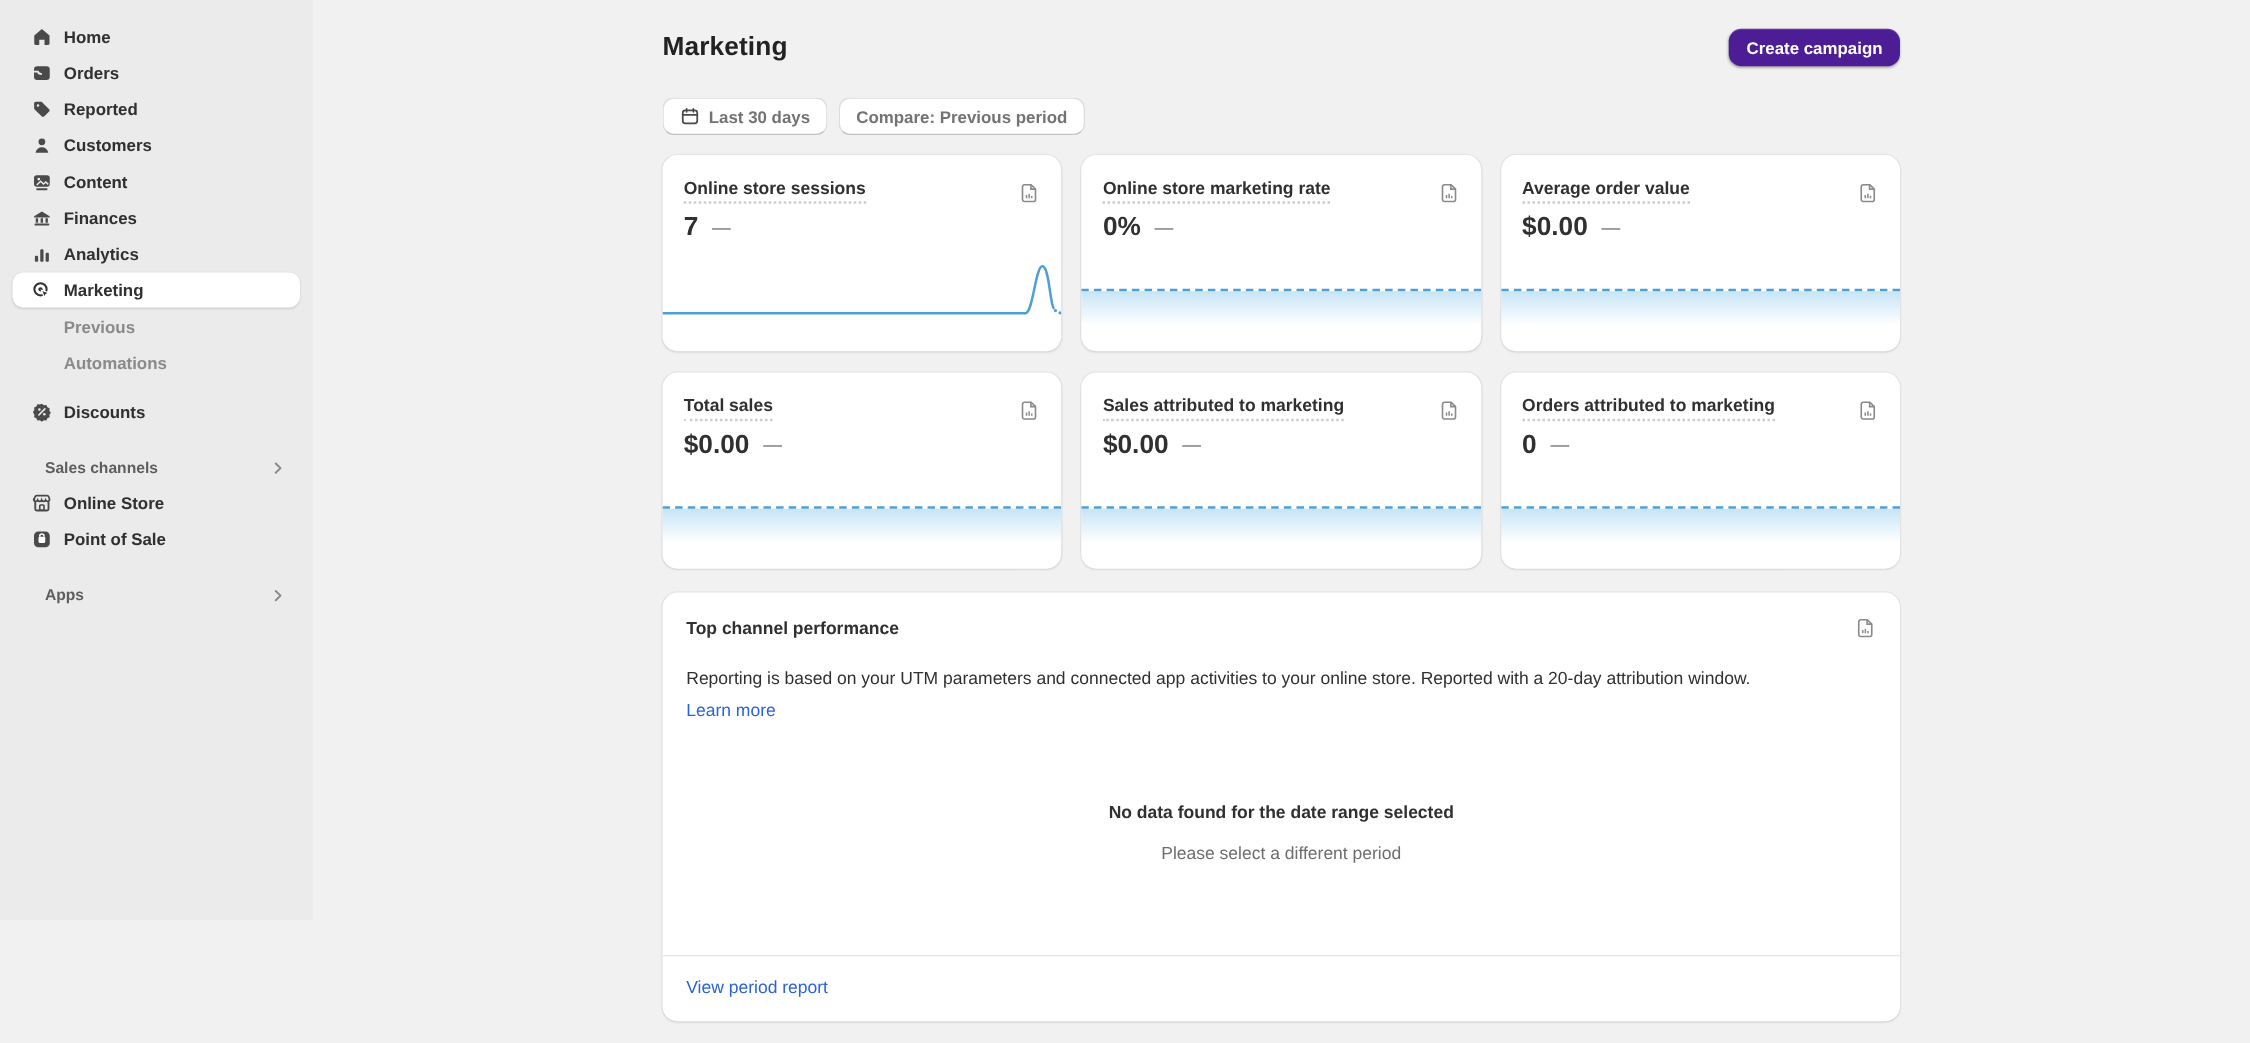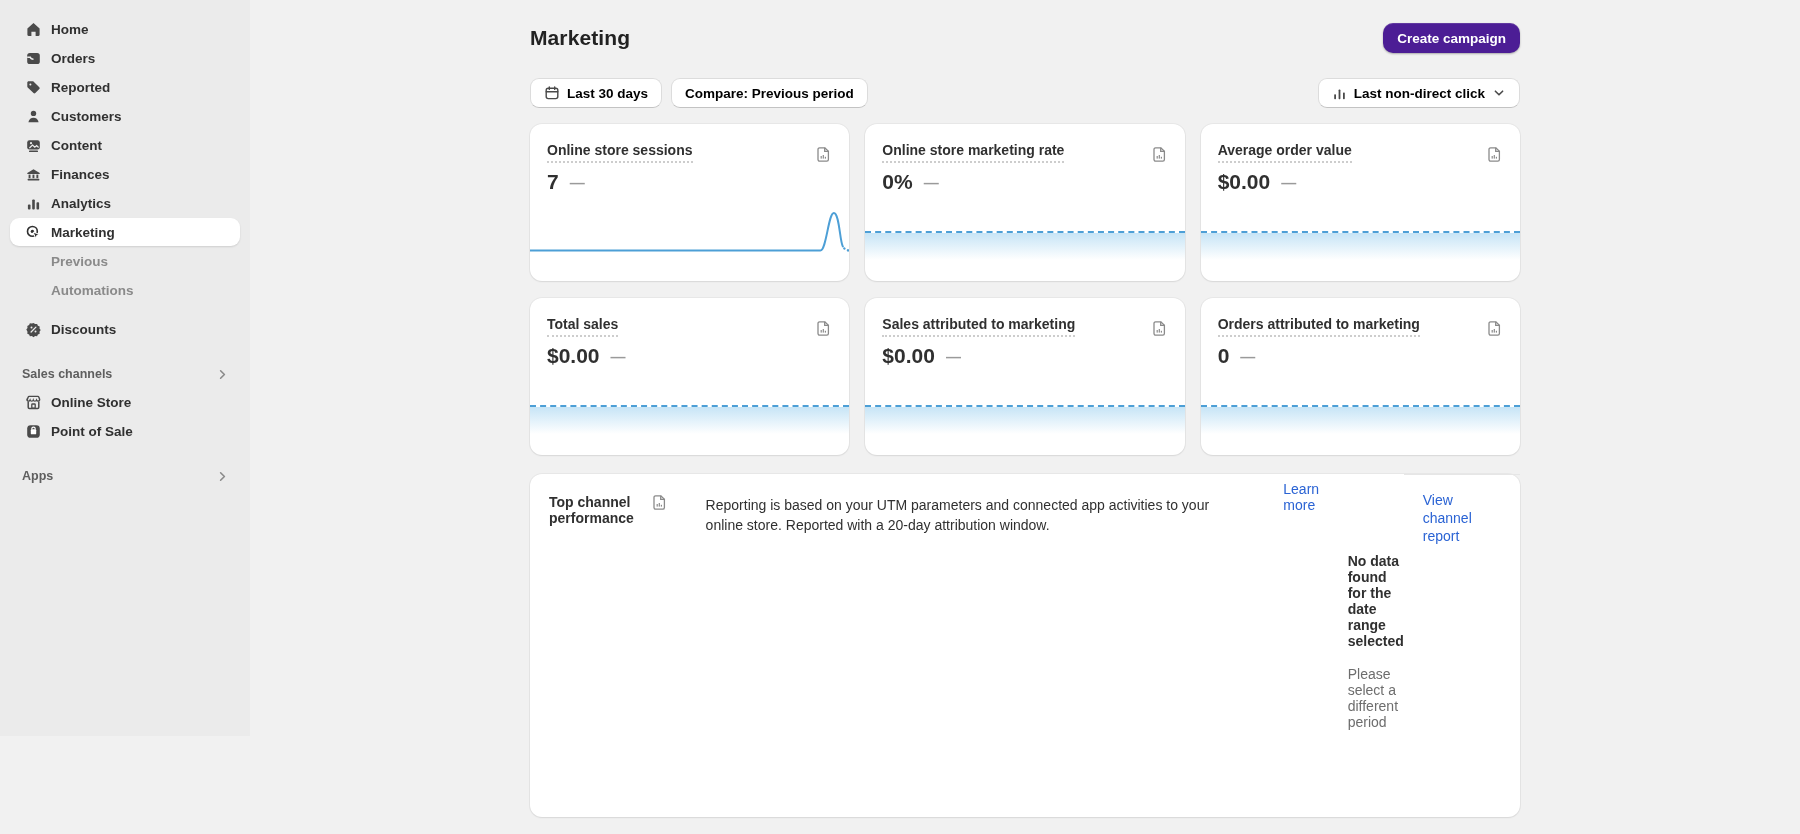--- a/index.html
+++ b/index.html
@@ -19,21 +19,21 @@
     height:28px; margin:0 10px 1px 10px; padding:0 5px 0 15px;
     border-radius:9px; cursor:pointer;
     font-size:13.5px; font-weight:600; color:#303030;
   }
   .nav-item .icon { width:17px; height:17px; display:flex; align-items:center; justify-content:center; }
   .nav-item.active { background:#ffffff; box-shadow:0 1px 2px rgba(0,0,0,.12); font-weight:700; }
   .nav-item.sub { padding-left:41px; color:#8a8a8a; font-weight:600; }
   .nav-item.gap-top { margin-top:11px; }
   .section-header {
     display:flex; align-items:center; justify-content:space-between;
-    height:28px; margin-top:17px; padding:0 20px 0 22px;
+    height:28px; margin-top:17px; padding:0 20px 0 36px;
     font-size:12.5px; font-weight:700; color:#5e5e5e; cursor:pointer;
   }
   .section-header .chev { display:flex; }
   
   .main { flex:1; height:834px; }
   .content { width:990px; margin:0 auto; }
   .header-row {
     margin-top:22px; display:flex; align-items:center; justify-content:space-between; height:32px;
   }
   h1 { font-size:21px; font-weight:700; color:#222; letter-spacing:.1px; }
@@ -42,21 +42,21 @@
     height:30px; padding:0 14px; font-size:13.5px; font-weight:600;
     font-family:inherit; cursor:pointer;
     box-shadow:inset 0 1px 0 rgba(255,255,255,.12), 0 1px 2px rgba(0,0,0,.3);
   }
   .filter-row { margin-top:24px; display:flex; align-items:center; justify-content:space-between; }
   .filter-left { display:flex; gap:9px; }
   .btn-white {
     display:flex; align-items:center; gap:7px;
     background:#fff; border:1px solid #dcdcdc; border-bottom-color:#c3c3c3;
     border-radius:9px; height:30px; padding:0 13px;
-    font-size:13.5px; font-weight:600; color:#000000; font-family:inherit; cursor:pointer;
+    font-size:13.5px; font-weight:600; color:#737373; font-family:inherit; cursor:pointer;
   }
   .btn-white .icon { display:flex; }
   
   .metrics-grid {
     margin-top:16px;
     display:grid; grid-template-columns:repeat(3,1fr); gap:17px 16px;
   }
   .metric-card {
     position:relative; height:157px; background:#fff; border-radius:12px;
     box-shadow:0 0 0 1px rgba(0,0,0,.04), 0 1px 2px rgba(0,0,0,.07);
@@ -74,21 +74,21 @@
   .sparkline { position:absolute; inset:0; width:100%; height:100%; pointer-events:none; }
   .spark-dashed { position:absolute; left:0; right:0; top:107px; border-top:2px dashed #4d9fd6; pointer-events:none; }
   .spark-grad {
     position:absolute; left:0; right:0; top:109px; height:27px; pointer-events:none;
     background:linear-gradient(to bottom, rgba(130,196,235,.45), rgba(130,196,235,0));
   }
   
   .channel-card {
     margin-top:19px; height:343px; background:#fff; border-radius:12px;
     box-shadow:0 0 0 1px rgba(0,0,0,.04), 0 1px 2px rgba(0,0,0,.07);
-    display:flex; flex-direction:row;
+    display:flex; flex-direction:column;
   }
   .channel-head {
     display:flex; justify-content:space-between; align-items:flex-start;
     padding:20px 19px 0 19px;
   }
   .channel-title { font-size:14px; font-weight:700; color:#303030; }
   .channel-desc { margin:22px 19px 0 19px; font-size:14px; color:#303030; line-height:1.4; }
   .link { color:#2a63d4; font-size:14px; text-decoration:none; cursor:pointer; }
   .learn-more { margin:7px 19px 0 19px; display:inline-block; width:fit-content; }
   .empty-state { flex:1; display:flex; flex-direction:column; align-items:center; justify-content:center; gap:17px; padding-bottom:8px; }
@@ -268,35 +268,20 @@
                 <rect x="2.2" y="3.2" width="11.6" height="10.4" rx="2" fill="none" stroke="#4a4a4a" stroke-width="1.4"></rect>
                 <path d="M5.3 2v2.4M10.7 2v2.4M2.2 6.8h11.6" fill="none" stroke="#4a4a4a" stroke-width="1.4" stroke-linecap="round"></path>
               </svg>
           </span>
           <span>Last 30 days</span>
         </button>
         <button class="btn-white">
           <span>Compare: Previous period</span>
         </button>
       </div>
-      <button class="btn-white">
-        <span class="icon">
-          <svg width="15" height="15" viewBox="0 0 15 15">
-              <rect x="2.2" y="8.2" width="1.8" height="5" rx=".7" fill="#4a4a4a"></rect>
-              <rect x="6.6" y="3.6" width="1.8" height="9.6" rx=".7" fill="#4a4a4a"></rect>
-              <rect x="11" y="6.4" width="1.8" height="6.8" rx=".7" fill="#4a4a4a"></rect>
-            </svg>
-        </span>
-        <span>Last non-direct click</span>
-        <span class="icon">
-          <svg width="14" height="14" viewBox="0 0 14 14">
-              <path d="M3.4 5.2 7 8.8l3.6-3.6" fill="none" stroke="#4a4a4a" stroke-width="1.6" stroke-linecap="round" stroke-linejoin="round"></path>
-            </svg>
-        </span>
-      </button>
     </div>
 
     <div class="metrics-grid">
 
       <div class="metric-card">
         <div class="metric-head">
           <span class="metric-title">Online store sessions</span>
           <span class="report-icon">
             <svg width="17" height="17" viewBox="0 0 17 17">
                 <path d="M4.6 1.8h5.3L13.4 5.3v8.3c0 .9-.7 1.6-1.6 1.6H4.6c-.9 0-1.6-.7-1.6-1.6V3.4c0-.9.7-1.6 1.6-1.6z" fill="none" stroke="#8a8a8a" stroke-width="1.3"></path>
@@ -437,18 +422,18 @@
             </svg>
         </span>
       </div>
       <p class="channel-desc">Reporting is based on your UTM parameters and connected app activities to your online store. Reported with a 20-day attribution window.</p>
       <a class="link learn-more">Learn more</a>
       <div class="empty-state">
         <div class="empty-title">No data found for the date range selected</div>
         <div class="empty-sub">Please select a different period</div>
       </div>
       <div class="channel-footer">
-        <a class="link">View channel report</a>
+        <a class="link">View period report</a>
       </div>
     </div>
 
   </div>
 </div>
 
 </body></html>

